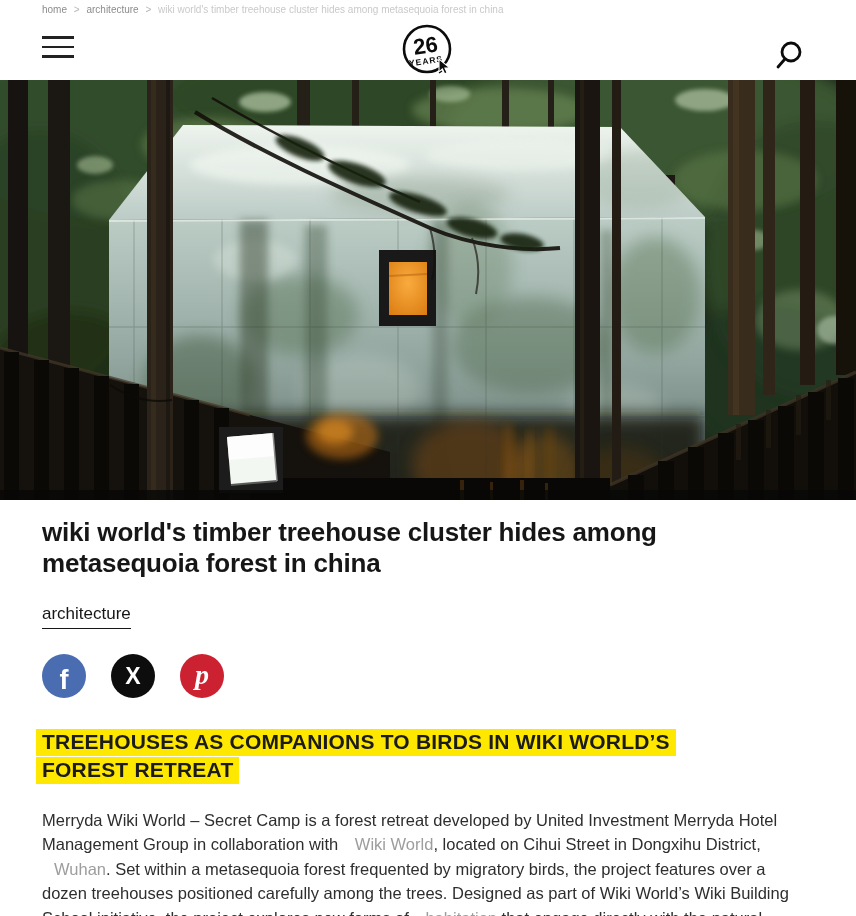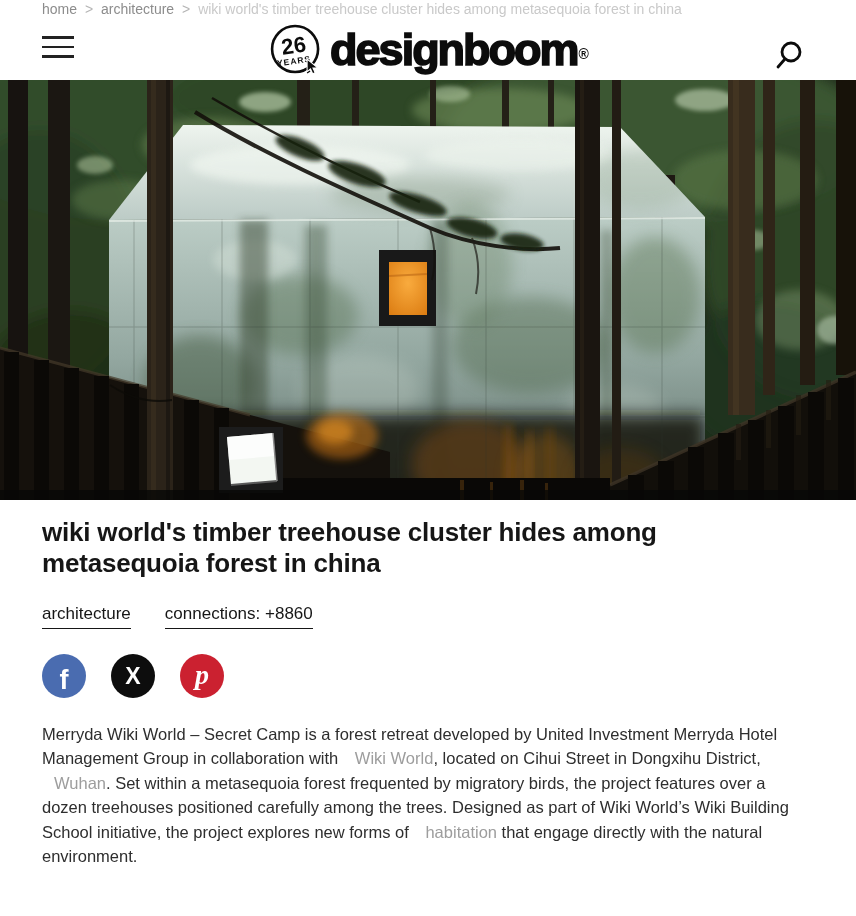--- a/index.html
+++ b/index.html
@@ -5,21 +5,21 @@
   :root { --highlight:#ffe800; --link-gray:#9d9d9d; }
   * { box-sizing:border-box; }
   html,body { margin:0; padding:0; }
   body {
     width:856px; height:916px; overflow:hidden; background:#ffffff;
     font-family:"Liberation Sans", sans-serif; color:#1a1a1a;
   }
 
   
   .breadcrumb {
-    height:17px; padding:3px 42px 0; font-size:14px; line-height:13px;
+    height:17px; padding:3px 42px 0; font-size:10px; line-height:13px;
     white-space:nowrap; overflow:hidden; color:#8c8c8c;
   }
   .crumb-link { color:#8c8c8c; cursor:pointer; }
   .crumb-sep { color:#b5b5b5; margin:0 4px; }
   .crumb-current { color:#c9c9c9; }
 
   
   .header { position:relative; height:63px; background:#fff; }
   .hamburger {
     position:absolute; left:42px; top:19px; width:32px; height:24px;
@@ -100,21 +100,20 @@
   <div class="logo-wrap" data-name="designboom-logo">
     <svg class="badge" data-name="26-years-badge-icon" viewBox="0 0 54 54">
       <circle cx="26" cy="26" r="23" fill="none" stroke="#0c0c0c" stroke-width="2.6"></circle>
       <text x="25" y="30" text-anchor="middle" font-family="Liberation Sans, sans-serif" font-size="22" font-weight="bold" fill="#0c0c0c" transform="rotate(-8 25 26)">26</text>
       <text x="25" y="41" text-anchor="middle" font-family="Liberation Sans, sans-serif" font-size="8.5" font-weight="bold" letter-spacing="1" fill="#0c0c0c" transform="rotate(-8 25 38)">YEARS</text>
       <g data-name="cursor-arrow-icon" transform="translate(38,36)">
         <path d="M0 0 L0 13 L3.4 9.9 L5.6 14.8 L8.1 13.7 L5.9 8.9 L10.4 8.7 Z" fill="#0c0c0c" stroke="#ffffff" stroke-width="1.1"></path>
       </g>
       <path d="M33 48 l4 -2 M38 50 l3 -2" stroke="#0c0c0c" stroke-width="1.4" fill="none"></path>
     </svg>
-    <span class="wordmark" data-name="logo-wordmark"><span>designboom</span><span class="reg" data-name="registered-mark">®</span></span>
   </div>
 
   <button class="search-btn" data-name="search-button" aria-label="search">
     <svg data-name="search-icon" viewBox="0 0 32 34" width="32" height="34">
       <circle cx="17" cy="13" r="9" fill="none" stroke="#0c0c0c" stroke-width="2.8"></circle>
       <line x1="10.5" y1="20.5" x2="4" y2="28" stroke="#0c0c0c" stroke-width="2.8" stroke-linecap="round"></line>
     </svg>
   </button>
 </div>
 
@@ -324,30 +323,30 @@
   <path d="M110,305 Q140,325 172,320" stroke="#0d0b08" stroke-width="2" fill="none" opacity=".8"></path>
 
   <rect x="0" y="410" width="856" height="10" fill="#080706" opacity=".8"></rect>
 </svg>
 
 <div class="content" data-name="article-content">
   <h1 class="title" data-name="article-title">wiki world's timber treehouse cluster hides among metasequoia forest in china</h1>
 
   <div class="links-row" data-name="article-meta-links">
     <a class="underline-link" data-name="category-link-architecture">architecture</a>
-    <a class="underline-link" data-name="connections-link">connections: +8860</a>
   </div>
 
   <div class="social-row" data-name="social-share-row">
     <button class="social-btn" data-name="facebook-share-button" style="background: rgb(74, 108, 176);">
       <span class="social-glyph" data-name="facebook-icon">f</span>
     </button>
     <button class="social-btn" data-name="x-share-button" style="background: rgb(13, 13, 13);">
       <span class="social-glyph" data-name="x-icon">X</span>
     </button>
     <button class="social-btn" data-name="pinterest-share-button" style="background: rgb(203, 33, 48);">
       <span class="social-glyph" data-name="pinterest-icon">p</span>
     </button>
   </div>
 
+  <h2 class="subheading" data-name="article-subheading"><span class="mark" data-name="highlighted-text">TREEHOUSES AS COMPANIONS TO BIRDS IN WIKI WORLD’S FOREST RETREAT</span></h2>
 
   <p class="body-text" data-name="article-paragraph"><span data-name="paragraph-text">Merryda Wiki World – Secret Camp is a forest retreat developed by United Investment Merryda Hotel Management Group in collaboration with </span><span class="inline-link" data-name="inline-link">Wiki World</span><span data-name="paragraph-text">, located on Cihui Street in Dongxihu District, </span><span class="inline-link" data-name="inline-link">Wuhan</span><span data-name="paragraph-text">. Set within a metasequoia forest frequented by migratory birds, the project features over a dozen treehouses positioned carefully among the trees. Designed as part of Wiki World’s Wiki Building School initiative, the project explores new forms of </span><span class="inline-link" data-name="inline-link">habitation</span><span data-name="paragraph-text"> that engage directly with the natural environment.</span></p>
 </div>
 
 </body></html>

